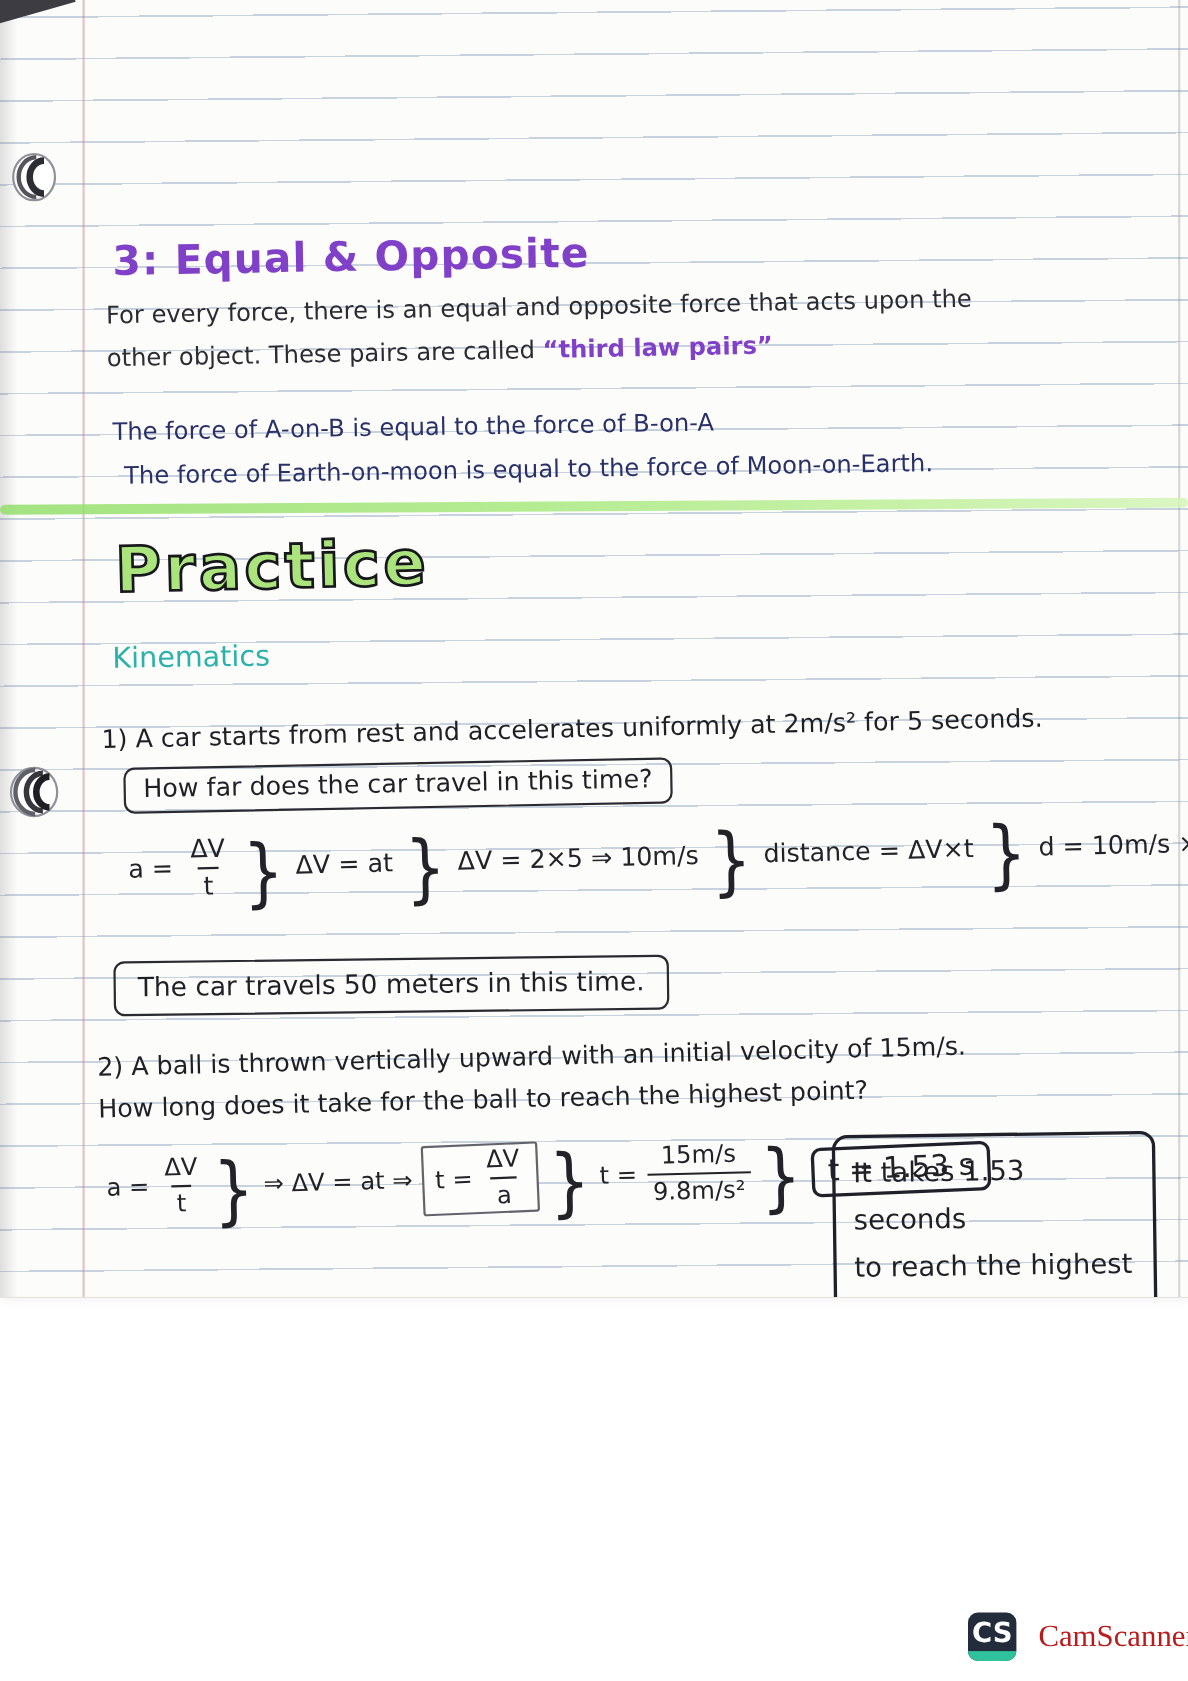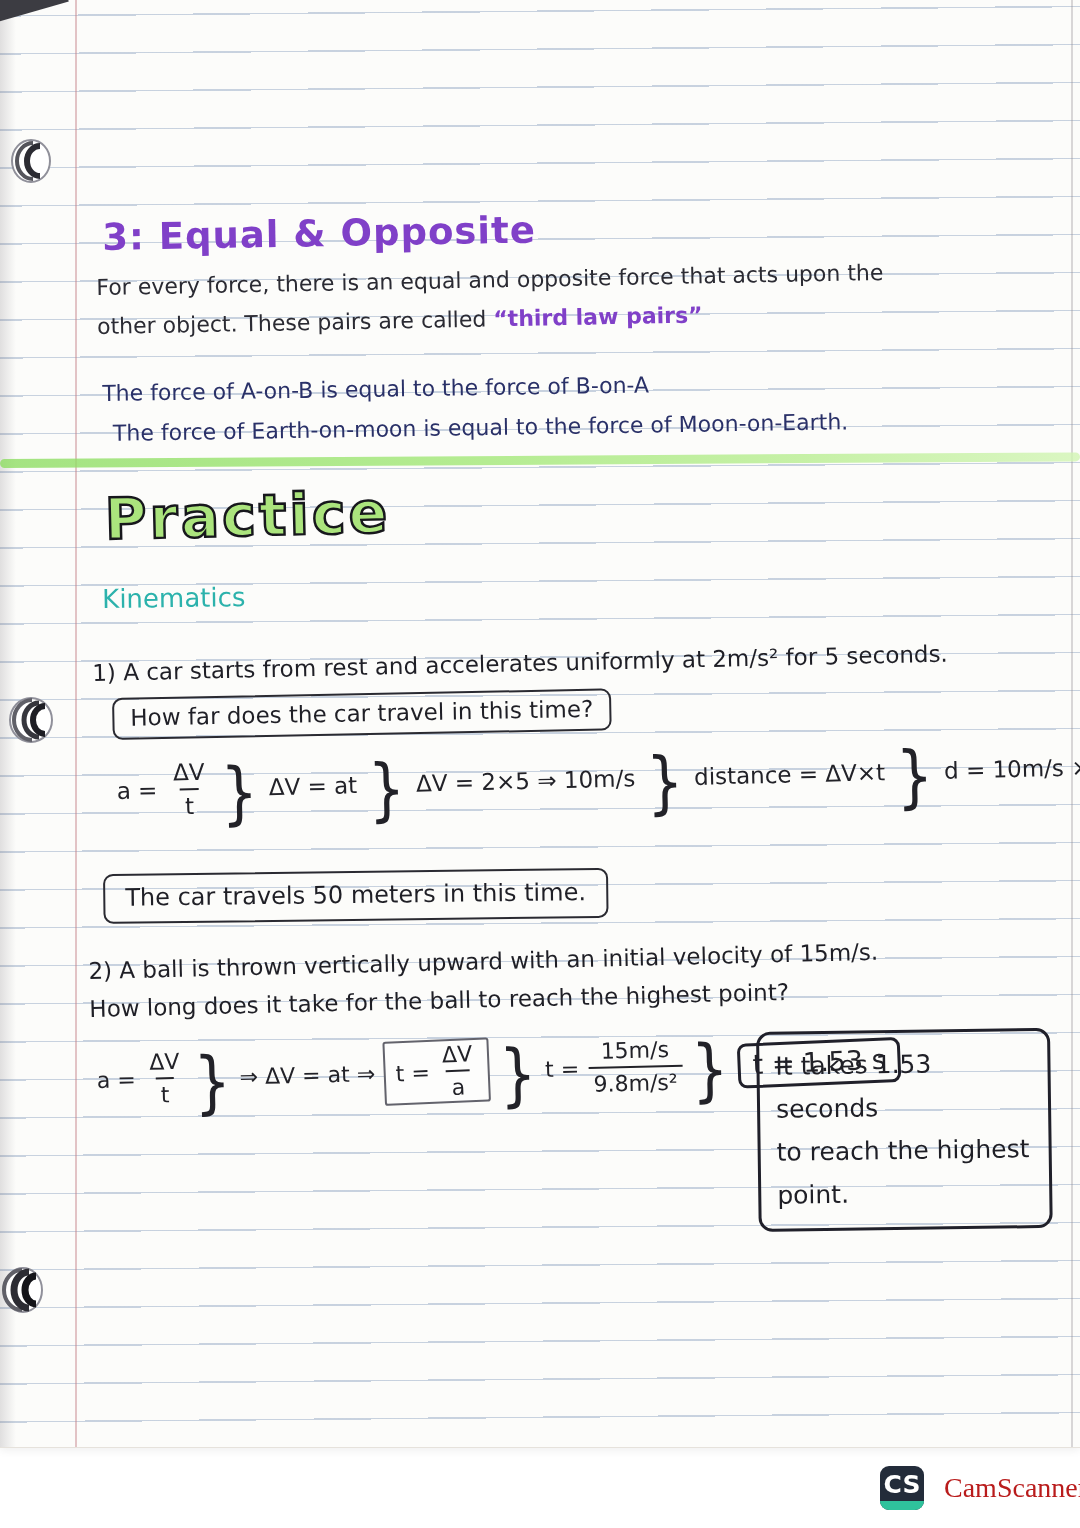--- a/index.html
+++ b/index.html
@@ -1,19 +1,19 @@
 <!DOCTYPE html>
 <html><head>
 <meta charset="utf-8">
 <style>
   html,body{margin:0;padding:0;width:1080px;height:1528px;background:#ffffff;overflow:hidden;}
   *{box-sizing:border-box;}
   body{font-family:"DejaVu Sans", sans-serif;}
 
-  .paper{position:absolute;left:0;top:0;width:1080px;height:1448px;background:#fcfcfa;overflow:hidden;
+  .paper{position:absolute;left:0;top:0;width:1080px;height:1180px;background:#fcfcfa;overflow:hidden;
          border-bottom:1px solid #e6e2dc;box-shadow:0 3px 8px rgba(0,0,0,.06);}
   .rules{position:absolute;left:-60px;right:-60px;top:-26px;bottom:-60px;
          background-image:repeating-linear-gradient(to bottom,
             rgba(0,0,0,0) 0px, rgba(0,0,0,0) 36.5px,
             rgba(148,168,196,.5) 36.5px, rgba(148,168,196,.5) 38px);
          transform:rotate(-0.5deg);}
   .margin-line{position:absolute;left:75px;top:0;bottom:0;width:2px;background:rgba(196,126,132,.45);}
   .left-edge{position:absolute;left:0;top:0;bottom:0;width:16px;
          background:linear-gradient(90deg,rgba(110,105,115,.20),rgba(110,105,115,0));}
   .right-edge{position:absolute;right:7px;top:0;bottom:0;width:2px;background:rgba(150,142,150,.35);}

